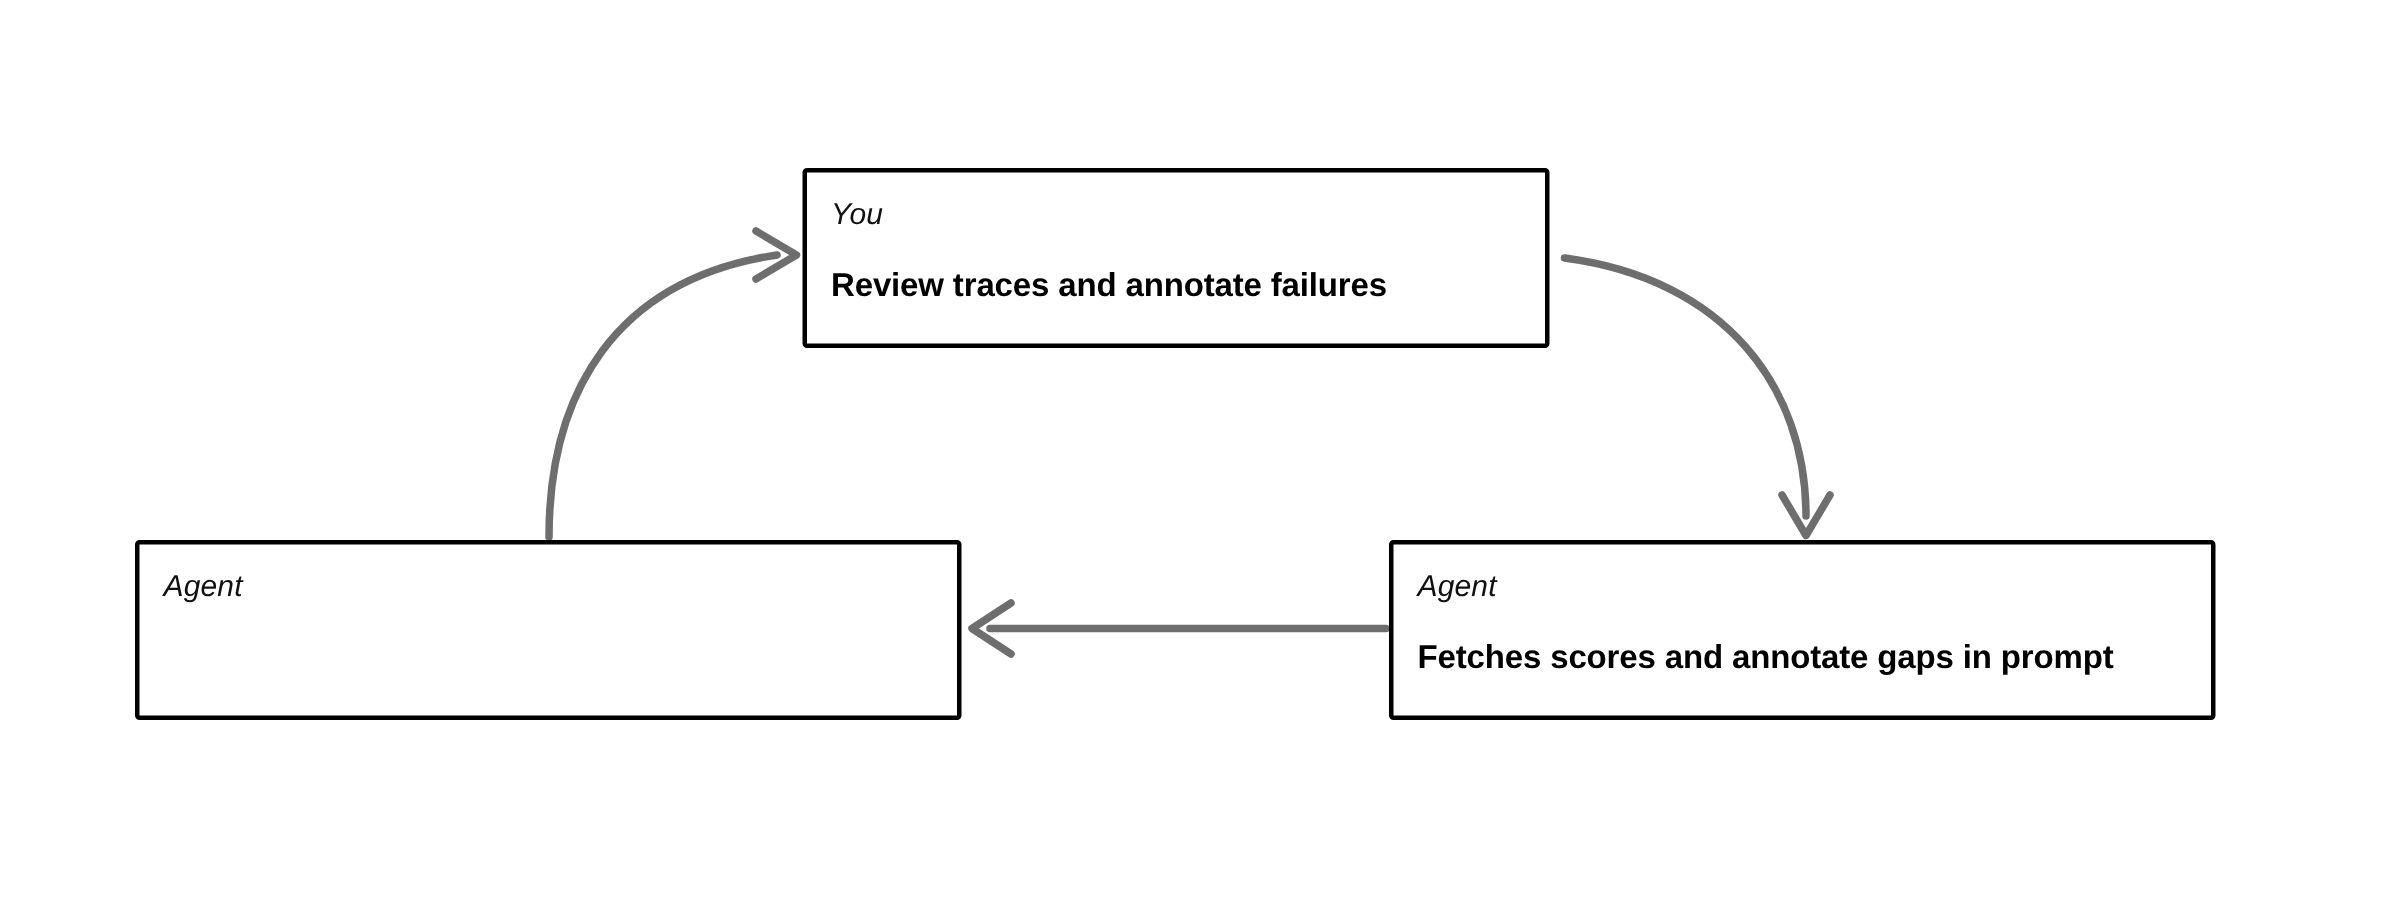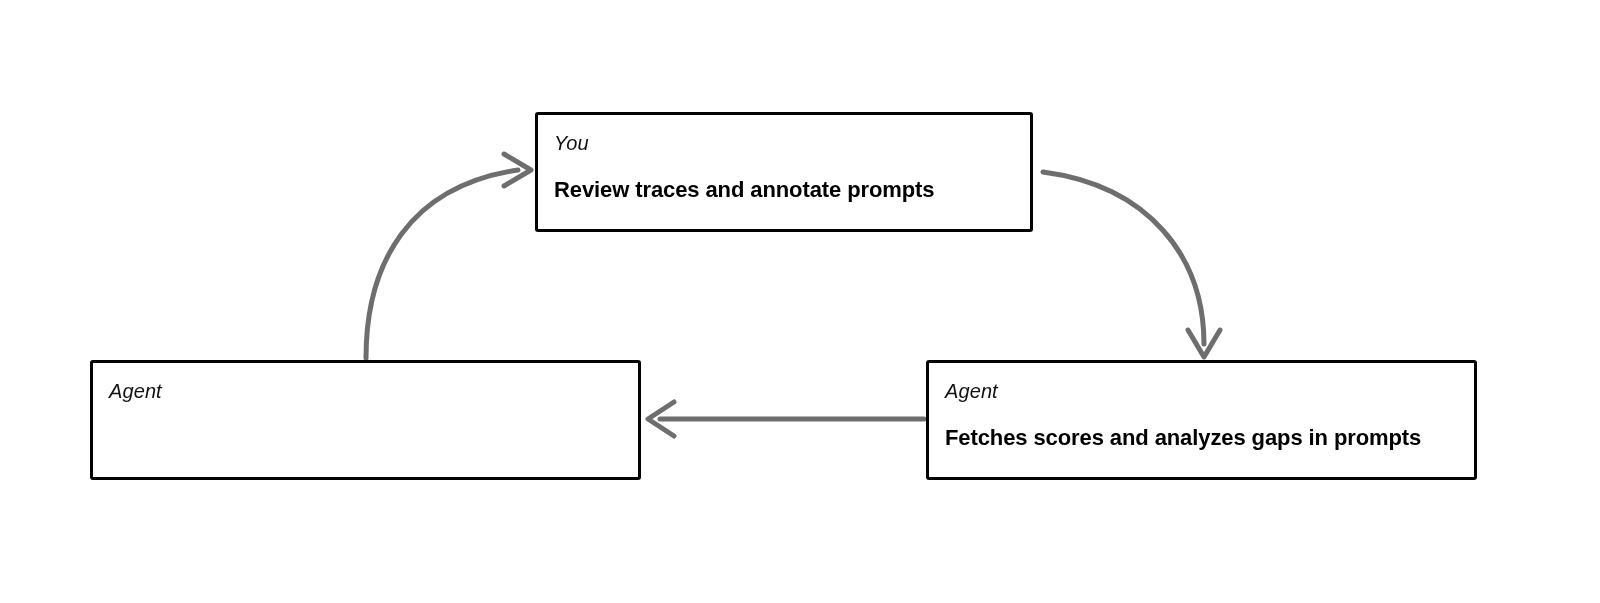--- a/index.html
+++ b/index.html
@@ -92,25 +92,25 @@
     </g>
 
     <g>
       <path d="M 924 419 L 660 419" fill="none" stroke="#6e6e6e" stroke-width="5" stroke-linecap="round"></path>
       <path d="M 674 402 L 648 419 L 674 436" fill="none" stroke="#6e6e6e" stroke-width="5" stroke-linecap="round" stroke-linejoin="round"></path>
     </g>
   </svg>
 
   <div class="node" id="node-you">
     <div class="node-role">You</div>
-    <div class="node-title">Review traces and annotate prompts</div>
+    <div class="node-title">Review traces and annotate failures</div>
   </div>
 
   <div class="node" id="node-update">
     <div class="node-role">Agent</div>
   </div>
 
   <div class="node" id="node-fetch">
     <div class="node-role">Agent</div>
-    <div class="node-title">Fetches scores and analyzes gaps in prompts</div>
+    <div class="node-title">Fetches scores and annotate gaps in prompt</div>
   </div>
 
 </div>
 
 </body></html>

